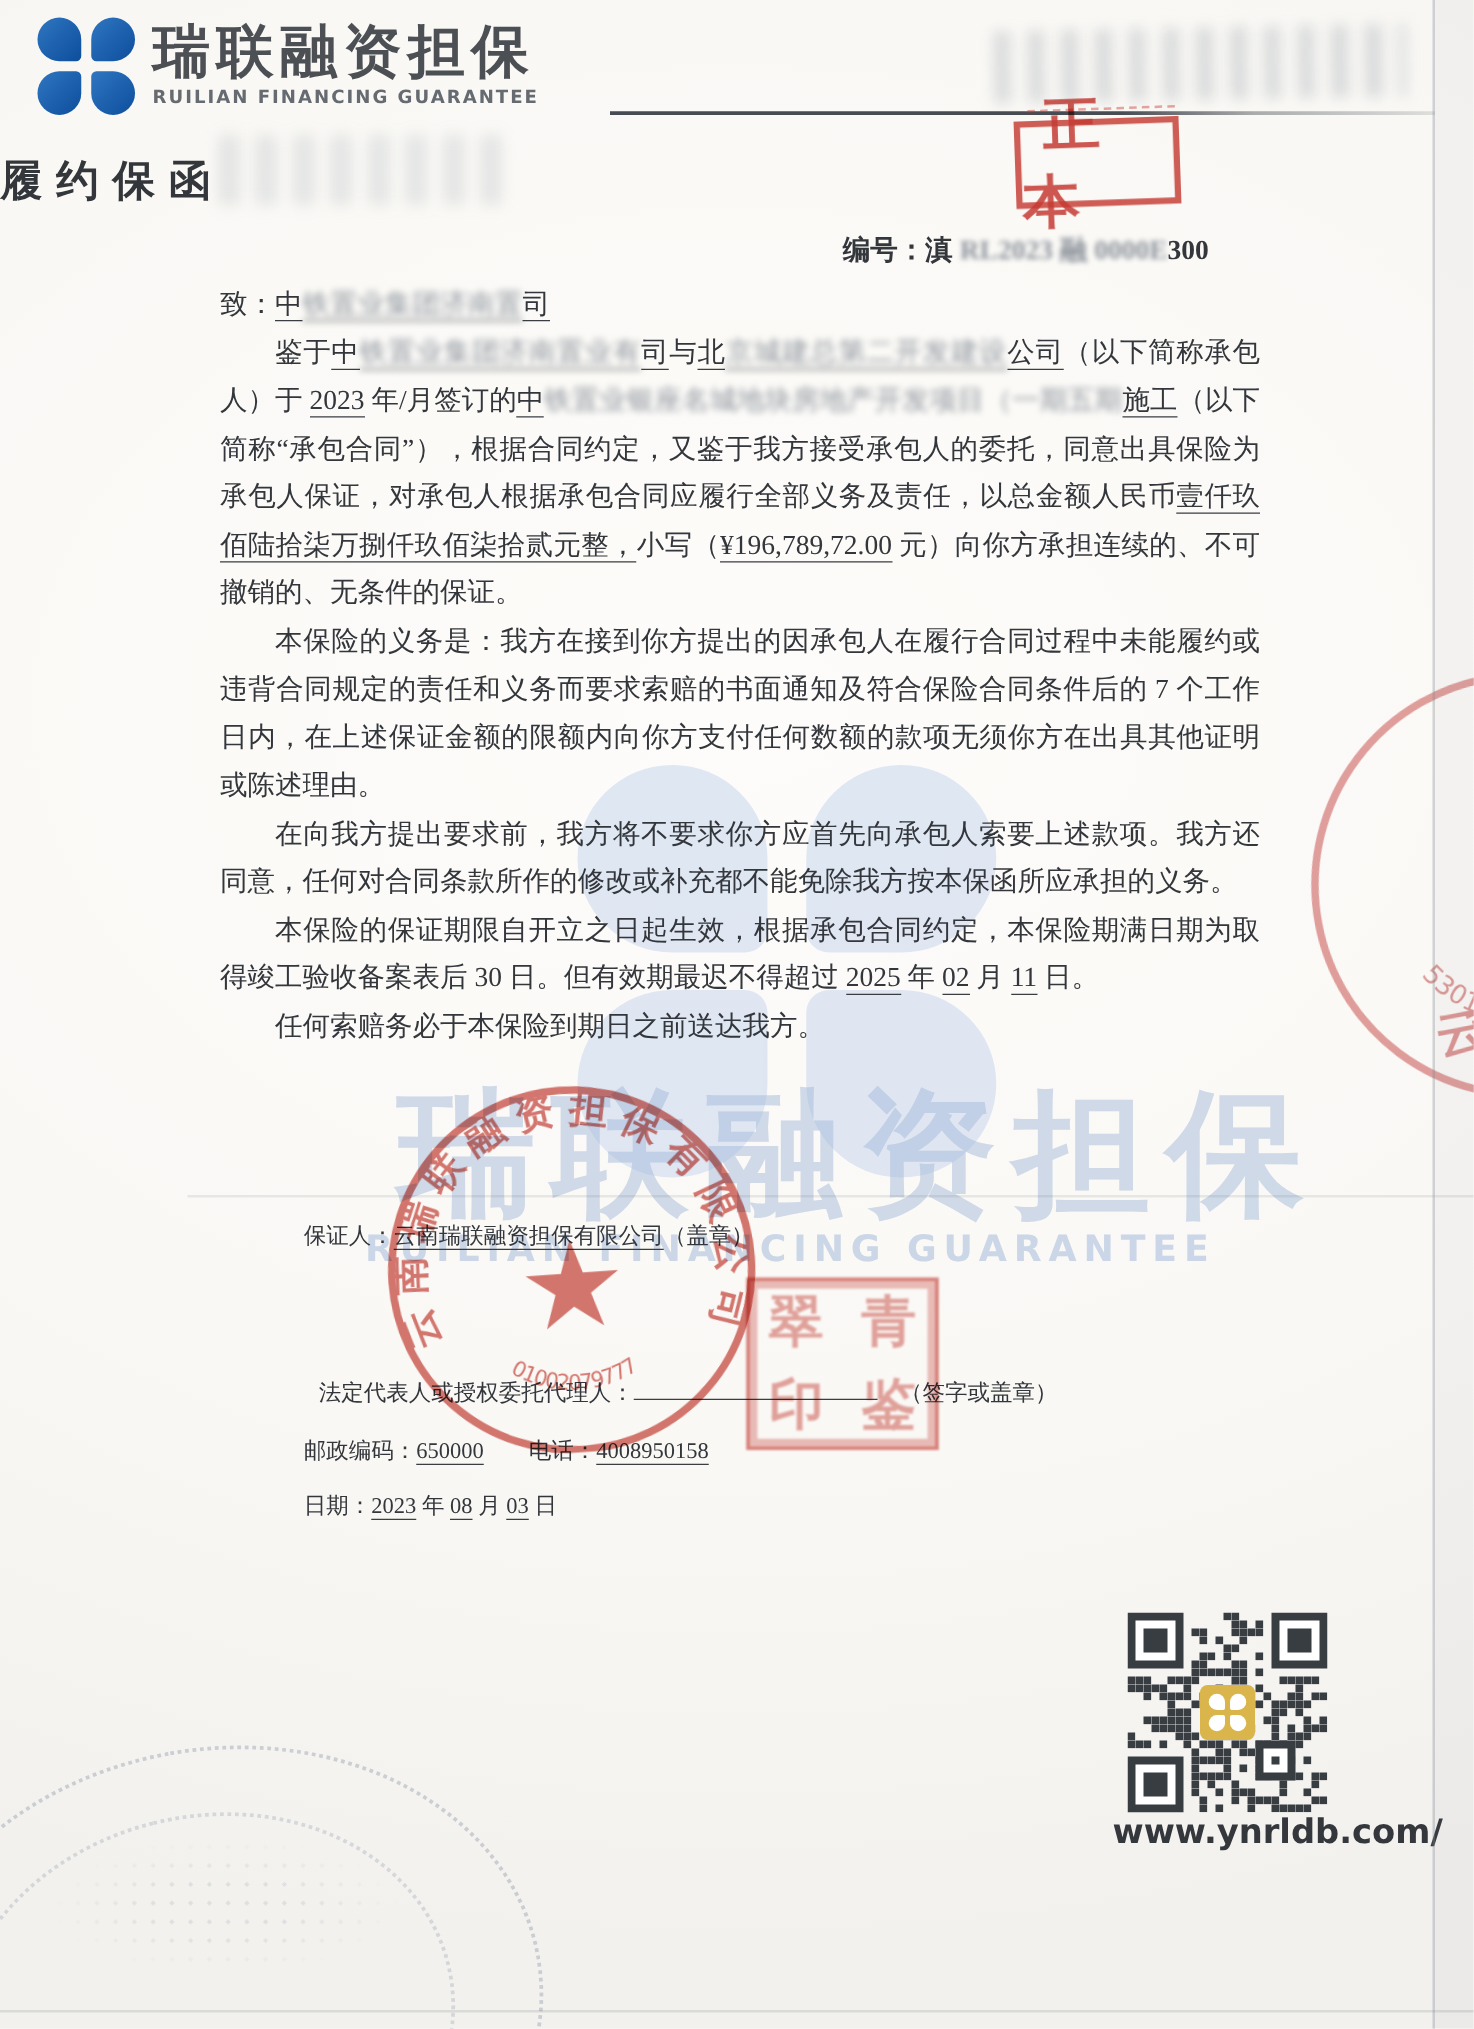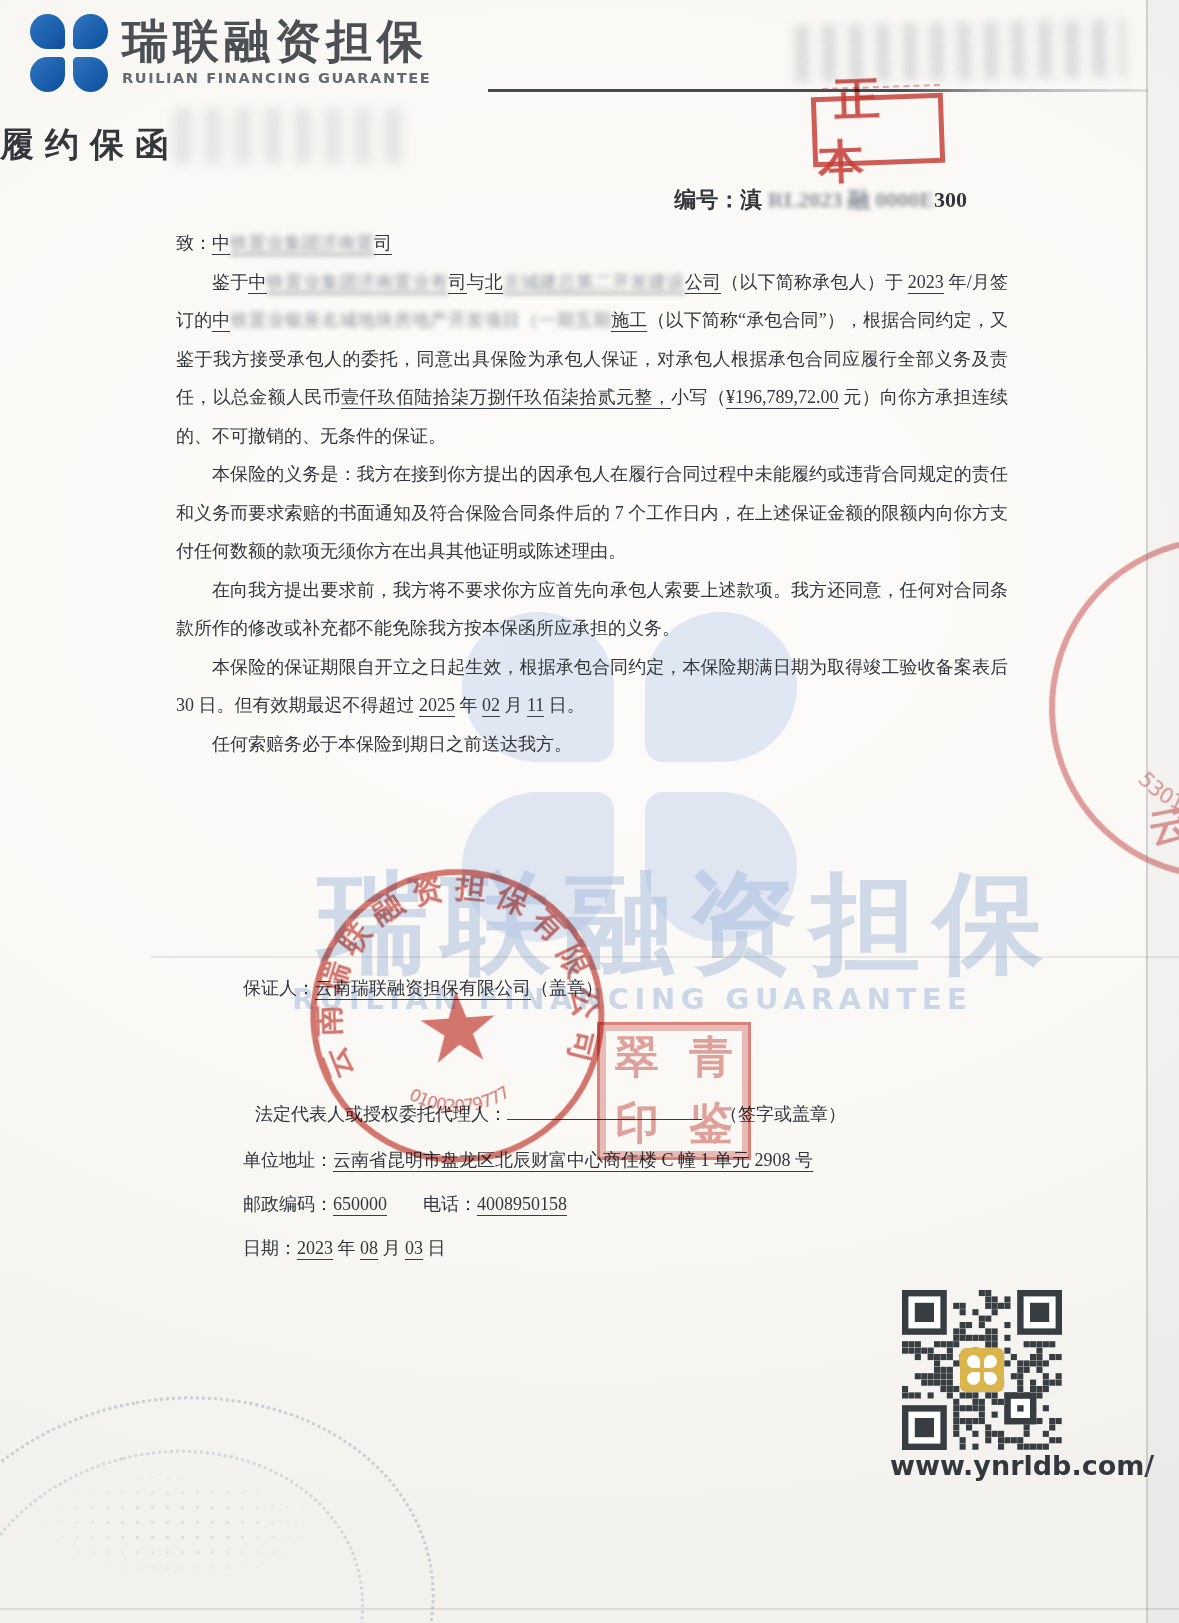--- a/index.html
+++ b/index.html
@@ -38,21 +38,21 @@
 
   
   .stamp-original{left:812px;top:95px;width:122px;height:60px;border:5px solid rgba(201,60,53,.82);
     color:rgba(201,60,53,.85);display:flex;align-items:center;justify-content:center;
     font-size:46px;font-weight:700;letter-spacing:18px;text-indent:18px;
     transform:rotate(-2deg);z-index:5;mix-blend-mode:multiply;filter:blur(.3px);}
   .stamp-squiggle{left:822px;top:86px;width:118px;height:6px;
     border-top:2px dashed rgba(201,60,53,.45);transform:rotate(-2deg);z-index:5;}
 
   
-  .body-block{left:176px;top:224px;width:832px;font-size:18px;line-height:38.5px;
+  .body-block{left:176px;top:224px;width:832px;font-size:22px;line-height:38.5px;
     text-align:justify;z-index:3;}
   .body-block p.para{margin:0;}
   .body-block p.ind{text-indent:2em;}
   .u{border-bottom:1.6px solid #3a3d42;padding-bottom:1px;}
   .blank{display:inline-block;height:1em;vertical-align:baseline;}
   span.blr{color:#8d939b;filter:blur(2.5px);}
 
   
   .footer-block{left:243px;top:968px;width:840px;font-size:18px;line-height:40px;z-index:3;}
   .fline{white-space:nowrap;}
@@ -165,21 +165,20 @@
     <p class="para ind"><span>鉴于</span><span class="u">中</span><span class="u blr">铁置业集团济南置业有</span><span class="u">司</span><span>与</span><span class="u">北</span><span class="u blr">京城建总第二开发建设</span><span class="u">公司</span><span>（以下简称承包人）于 </span><span class="u">2023</span><span> 年/月签订的</span><span class="u">中</span><span class="blr">铁置业银座名城地块房地产开发项目（一期五期</span><span class="u">施工</span><span>（以下简称“承包合同”），根据合同约定，又鉴于我方接受承包人的委托，同意出具保险为承包人保证，对承包人根据承包合同应履行全部义务及责任，以总金额人民币</span><span class="u">壹仟玖佰陆拾柒万捌仟玖佰柒拾贰元整，</span><span>小写（</span><span class="u">¥196,789,72.00</span><span> 元）向你方承担连续的、不可撤销的、无条件的保证。</span></p>
     <p class="para ind"><span>本保险的义务是：我方在接到你方提出的因承包人在履行合同过程中未能履约或违背合同规定的责任和义务而要求索赔的书面通知及符合保险合同条件后的 7 个工作日内，在上述保证金额的限额内向你方支付任何数额的款项无须你方在出具其他证明或陈述理由。</span></p>
     <p class="para ind"><span>在向我方提出要求前，我方将不要求你方应首先向承包人索要上述款项。我方还同意，任何对合同条款所作的修改或补充都不能免除我方按本保函所应承担的义务。</span></p>
     <p class="para ind"><span>本保险的保证期限自开立之日起生效，根据承包合同约定，本保险期满日期为取得竣工验收备案表后 30 日。但有效期最迟不得超过 </span><span class="u">2025</span><span> 年 </span><span class="u">02</span><span> 月 </span><span class="u">11</span><span> 日。</span></p>
     <p class="para ind"><span>任何索赔务必于本保险到期日之前送达我方。</span></p>
   </div>
 
 <div class="abs footer-block">
     <div class="fline fl0"><span>保证人：</span><span class="u">云南瑞联融资担保有限公司</span><span>（盖章）</span></div>
     <div class="fline fl1"><span>法定代表人或授权委托代理人：</span><span class="u blank" style="min-width: 195px;"></span><span>　（签字或盖章）</span></div>
-    <div class="fline fl2"><span>单位地址：</span><span class="u">云南省昆明市盘龙区北辰财富中心商住楼 C 幢 1 单元 2908 号</span></div>
     <div class="fline fl3"><span>邮政编码：</span><span class="u">650000</span><span>　　电话：</span><span class="u">4008950158</span></div>
     <div class="fline fl4"><span>日期：</span><span class="u">2023</span><span> 年 </span><span class="u">08</span><span> 月 </span><span class="u">03</span><span> 日</span></div>
   </div>
 
 <svg class="abs round-seal" viewBox="0 0 300 300">
   <circle cx="150" cy="155" r="143" fill="none" stroke="#cf5a52" stroke-width="6"></circle>
   <path id="rs-top" d="M43,205 A118,118 0 1 1 257,205" fill="none"></path>
   <path id="rs-bot" d="M95.5,233 A95,95 0 0 0 204.5,233" fill="none"></path>
   <text font-size="31" font-weight="700" fill="#cf5a52" font-family="Liberation Serif, serif">
     <textPath href="#rs-top" startOffset="0" textLength="474">云南瑞联融资担保有限公司</textPath>

